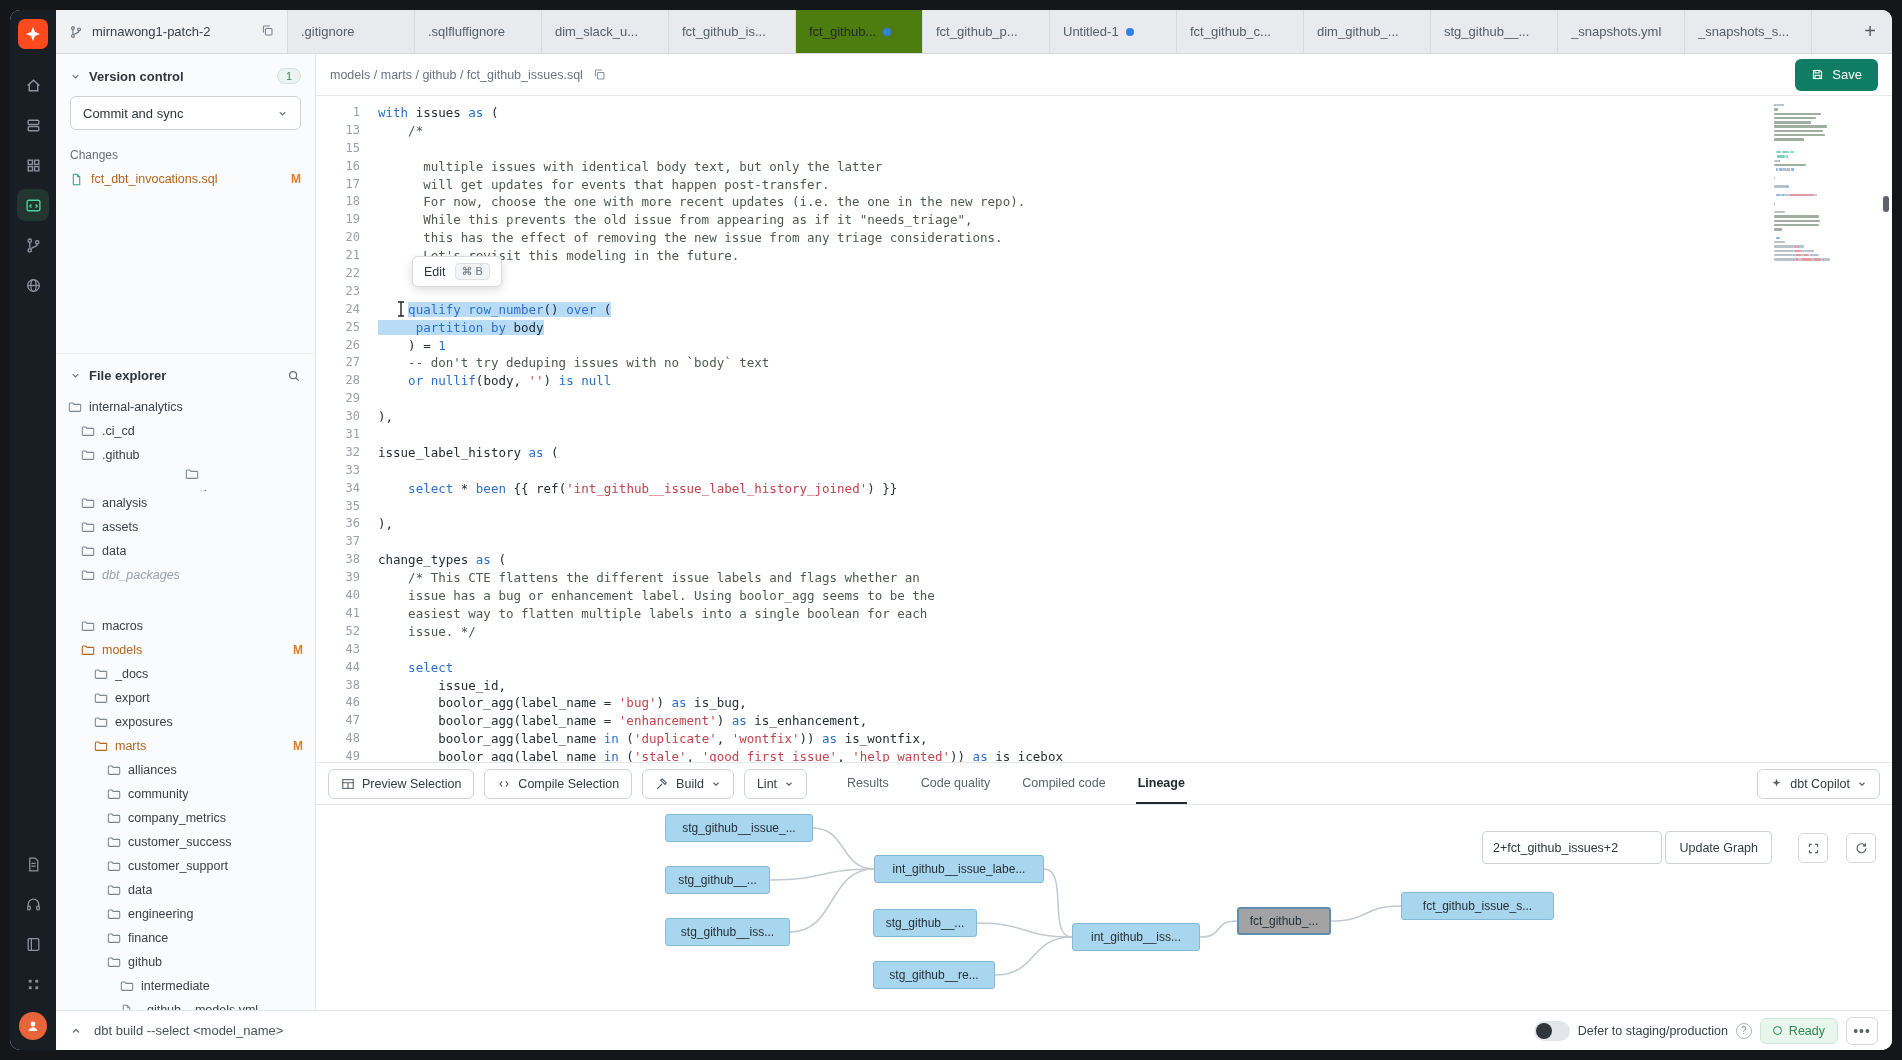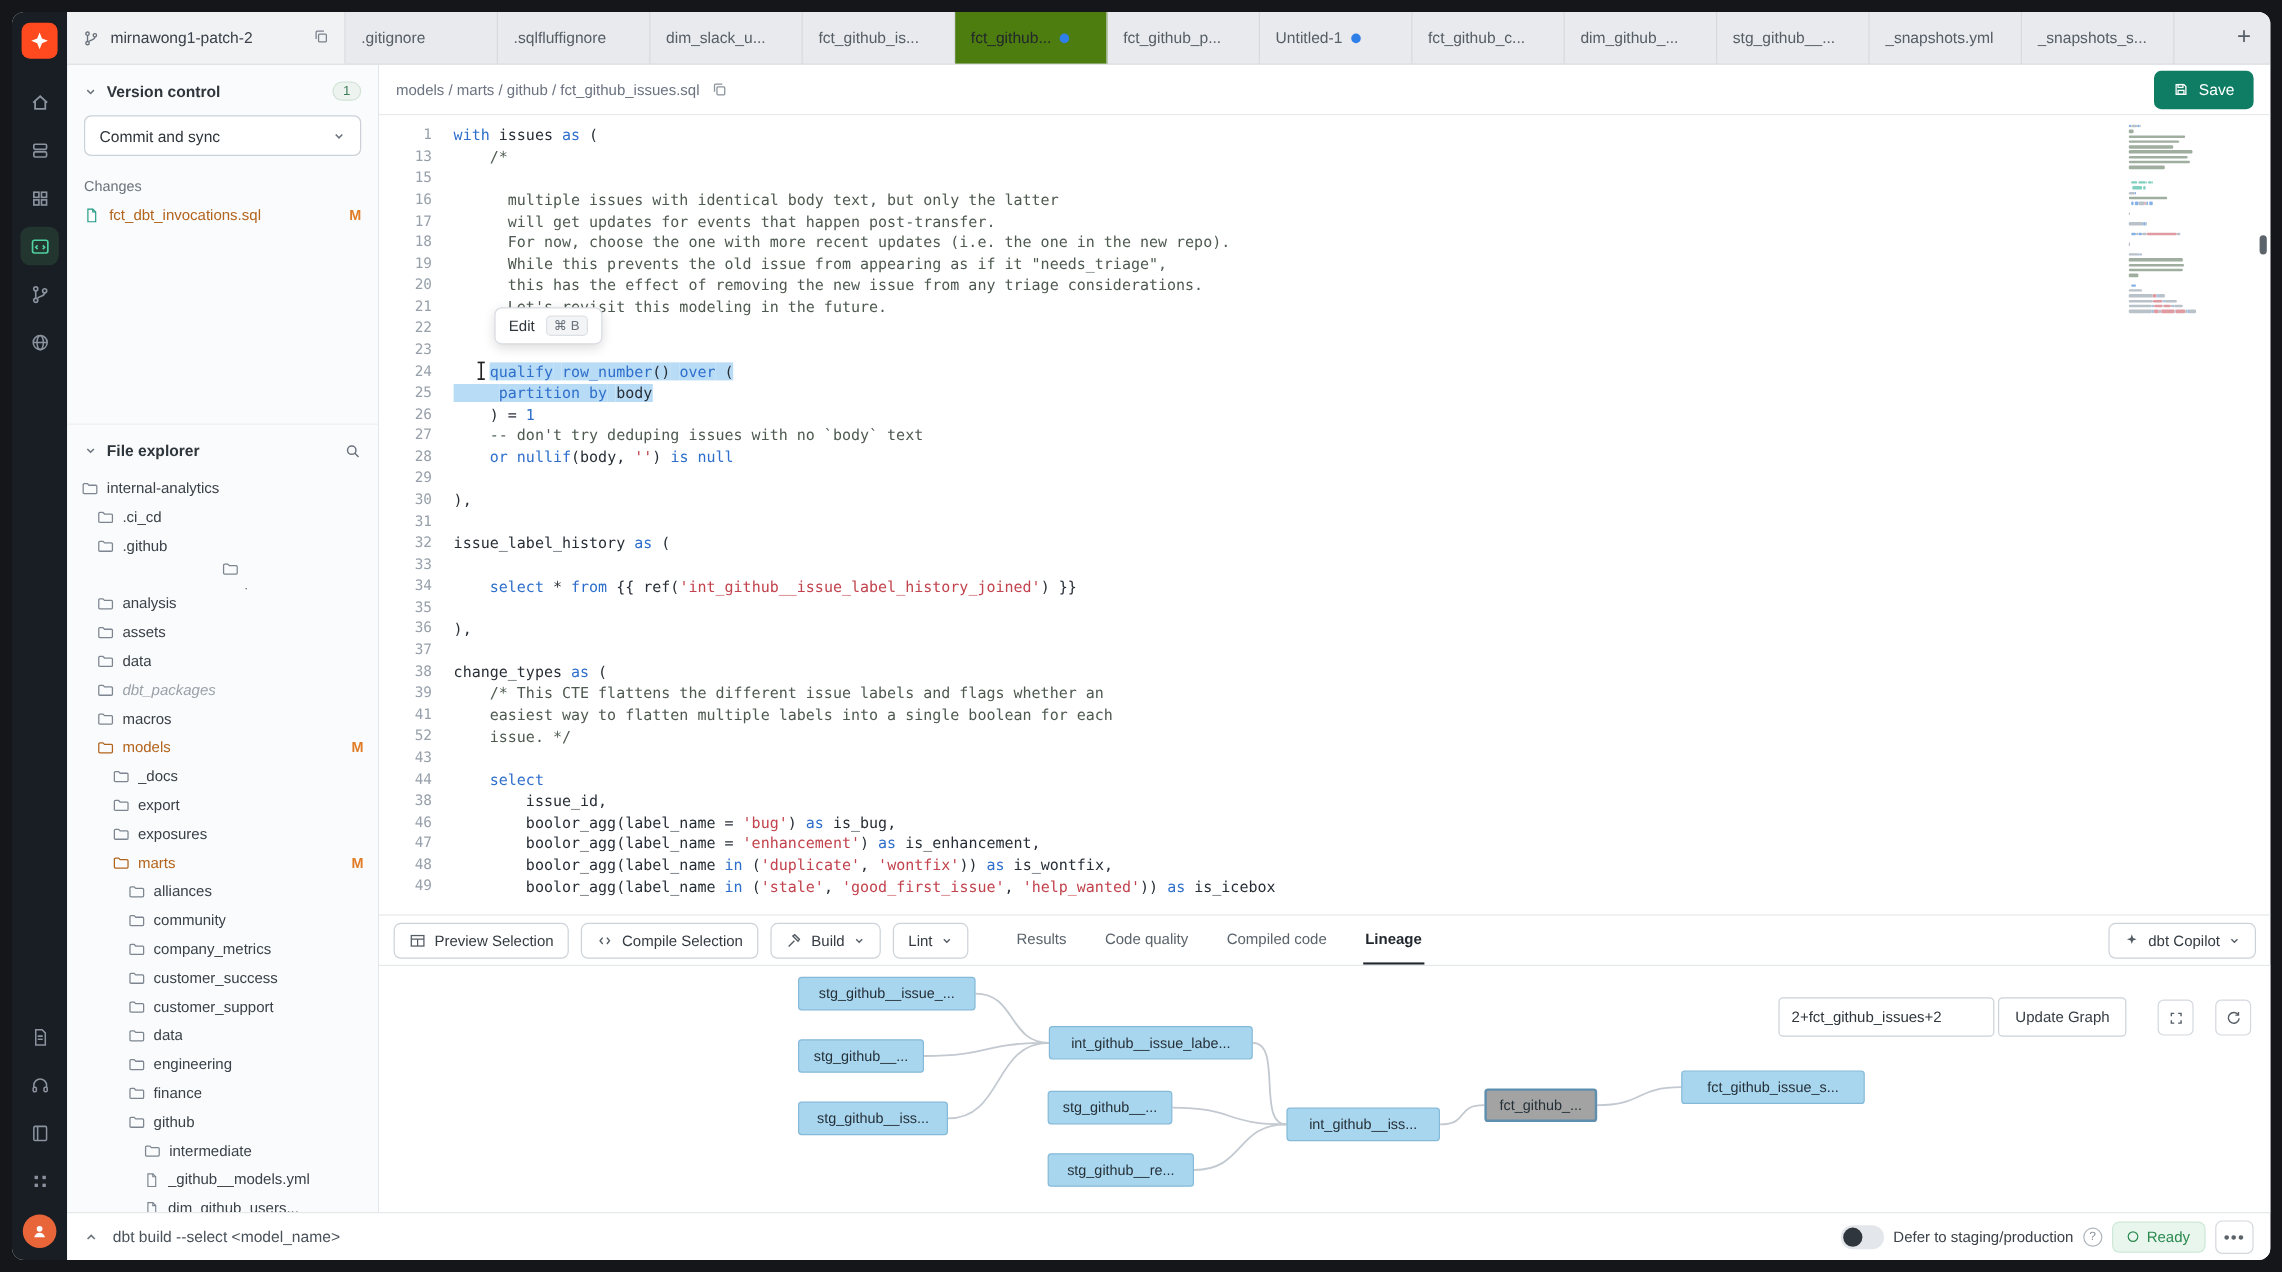--- a/index.html
+++ b/index.html
@@ -369,21 +369,21 @@
                 <span class="lbl">data</span>
               </div>
               <div class="tree-row muted" style="padding-left: 25px;">
                 <span class="ticon">
                   <svg width="14" height="14" viewBox="0 0 16 16" fill="none" stroke="currentColor" stroke-width="1.2">
                     <path d="M1.5 4.5a1 1 0 0 1 1-1h3L7 5h6.5a1 1 0 0 1 1 1v6a1 1 0 0 1-1 1h-11a1 1 0 0 1-1-1z"></path>
                   </svg>
                 </span>
                 <span class="lbl">dbt_packages</span>
               </div>
-              <div class="tree-row" style="padding-left: 25px;">
+              <div class="tree-row" style="padding-left: 25px; margin-top: 27px;">
                 <span class="ticon">
                   <svg width="14" height="14" viewBox="0 0 16 16" fill="none" stroke="currentColor" stroke-width="1.2">
                     <path d="M1.5 4.5a1 1 0 0 1 1-1h3L7 5h6.5a1 1 0 0 1 1 1v6a1 1 0 0 1-1 1h-11a1 1 0 0 1-1-1z"></path>
                   </svg>
                 </span>
                 <span class="lbl">macros</span>
               </div>
               <div class="tree-row modified" style="padding-left: 25px;">
                 <span class="ticon">
                   <svg width="14" height="14" viewBox="0 0 16 16" fill="none" stroke="currentColor" stroke-width="1.2">
@@ -566,26 +566,27 @@
               <div class="code-line"><span class="ln">24</span><span class="code-txt"><span class="tok txt">    </span><span class="tok kw sel">qualify</span><span class="tok txt sel"> </span><span class="tok fn sel">row_number</span><span class="tok txt sel">()</span><span class="tok txt sel"> </span><span class="tok kw sel">over</span><span class="tok txt sel"> (</span></span></div>
               <div class="code-line"><span class="ln">25</span><span class="code-txt"><span class="tok txt sel">     </span><span class="tok kw sel">partition by</span><span class="tok txt sel"> </span><span class="tok txt sel">body</span></span></div>
               <div class="code-line"><span class="ln">26</span><span class="code-txt"><span class="tok txt">    ) = </span><span class="tok num">1</span></span></div>
               <div class="code-line"><span class="ln">27</span><span class="code-txt"><span class="tok com">    -- don't try deduping issues with no `body` text</span></span></div>
               <div class="code-line"><span class="ln">28</span><span class="code-txt"><span class="tok txt">    </span><span class="tok kw">or</span><span class="tok txt"> </span><span class="tok fn">nullif</span><span class="tok txt">(body, </span><span class="tok str">''</span><span class="tok txt">) </span><span class="tok kw">is</span><span class="tok txt"> </span><span class="tok kw">null</span></span></div>
               <div class="code-line"><span class="ln">29</span><span class="code-txt"></span></div>
               <div class="code-line"><span class="ln">30</span><span class="code-txt"><span class="tok txt">),</span></span></div>
               <div class="code-line"><span class="ln">31</span><span class="code-txt"></span></div>
               <div class="code-line"><span class="ln">32</span><span class="code-txt"><span class="tok txt">issue_label_history </span><span class="tok kw">as</span><span class="tok txt"> (</span></span></div>
               <div class="code-line"><span class="ln">33</span><span class="code-txt"></span></div>
-              <div class="code-line"><span class="ln">34</span><span class="code-txt"><span class="tok txt">    </span><span class="tok kw">select</span><span class="tok txt"> * </span><span class="tok kw">from</span><span class="tok txt"> {{ ref(</span><span class="tok str">'int_github__issue_label_history_joined'</span><span class="tok txt">) }}</span></span></div>
+              <div class="code-line"><span class="ln">34</span><span class="code-txt"><span class="tok txt">    </span><span class="tok kw">select</span><span class="tok txt"> * </span><span class="tok kw">been</span><span class="tok txt"> {{ ref(</span><span class="tok str">'int_github__issue_label_history_joined'</span><span class="tok txt">) }}</span></span></div>
               <div class="code-line"><span class="ln">35</span><span class="code-txt"></span></div>
               <div class="code-line"><span class="ln">36</span><span class="code-txt"><span class="tok txt">),</span></span></div>
               <div class="code-line"><span class="ln">37</span><span class="code-txt"></span></div>
               <div class="code-line"><span class="ln">38</span><span class="code-txt"><span class="tok txt">change_types </span><span class="tok kw">as</span><span class="tok txt"> (</span></span></div>
               <div class="code-line"><span class="ln">39</span><span class="code-txt"><span class="tok com">    /* This CTE flattens the different issue labels and flags whether an</span></span></div>
+              <div class="code-line"><span class="ln">40</span><span class="code-txt"><span class="tok com">    issue has a bug or enhancement label. Using boolor_agg seems to be the</span></span></div>
               <div class="code-line"><span class="ln">41</span><span class="code-txt"><span class="tok com">    easiest way to flatten multiple labels into a single boolean for each</span></span></div>
               <div class="code-line"><span class="ln">52</span><span class="code-txt"><span class="tok com">    issue. */</span></span></div>
               <div class="code-line"><span class="ln">43</span><span class="code-txt"></span></div>
               <div class="code-line"><span class="ln">44</span><span class="code-txt"><span class="tok txt">    </span><span class="tok kw">select</span></span></div>
               <div class="code-line"><span class="ln">38</span><span class="code-txt"><span class="tok txt">        issue_id,</span></span></div>
               <div class="code-line"><span class="ln">46</span><span class="code-txt"><span class="tok txt">        boolor_agg(label_name = </span><span class="tok str">'bug'</span><span class="tok txt">) </span><span class="tok kw">as</span><span class="tok txt"> is_bug,</span></span></div>
               <div class="code-line"><span class="ln">47</span><span class="code-txt"><span class="tok txt">        boolor_agg(label_name = </span><span class="tok str">'enhancement'</span><span class="tok txt">) </span><span class="tok kw">as</span><span class="tok txt"> is_enhancement,</span></span></div>
               <div class="code-line"><span class="ln">48</span><span class="code-txt"><span class="tok txt">        boolor_agg(label_name </span><span class="tok kw">in</span><span class="tok txt"> (</span><span class="tok str">'duplicate'</span><span class="tok txt">, </span><span class="tok str">'wontfix'</span><span class="tok txt">)) </span><span class="tok kw">as</span><span class="tok txt"> is_wontfix,</span></span></div>
               <div class="code-line"><span class="ln">49</span><span class="code-txt"><span class="tok txt">        boolor_agg(label_name </span><span class="tok kw">in</span><span class="tok txt"> (</span><span class="tok str">'stale'</span><span class="tok txt">, </span><span class="tok str">'good_first_issue'</span><span class="tok txt">, </span><span class="tok str">'help_wanted'</span><span class="tok txt">)) </span><span class="tok kw">as</span><span class="tok txt"> is_icebox</span></span></div>
             </div>

